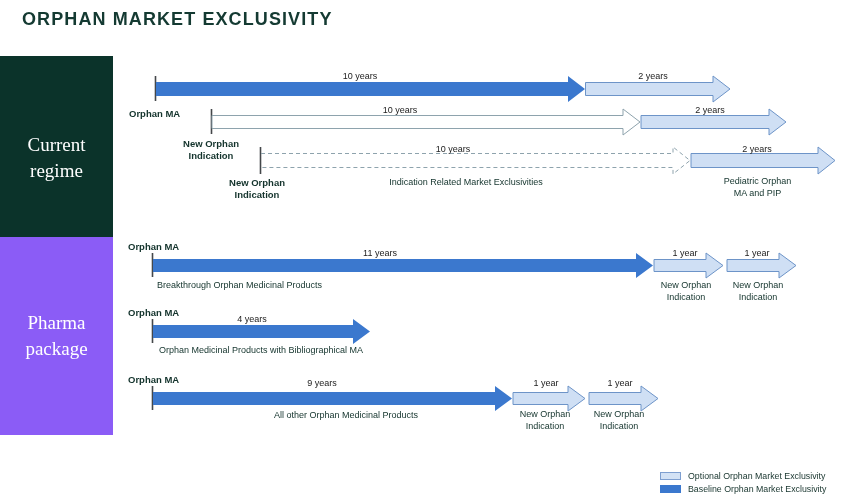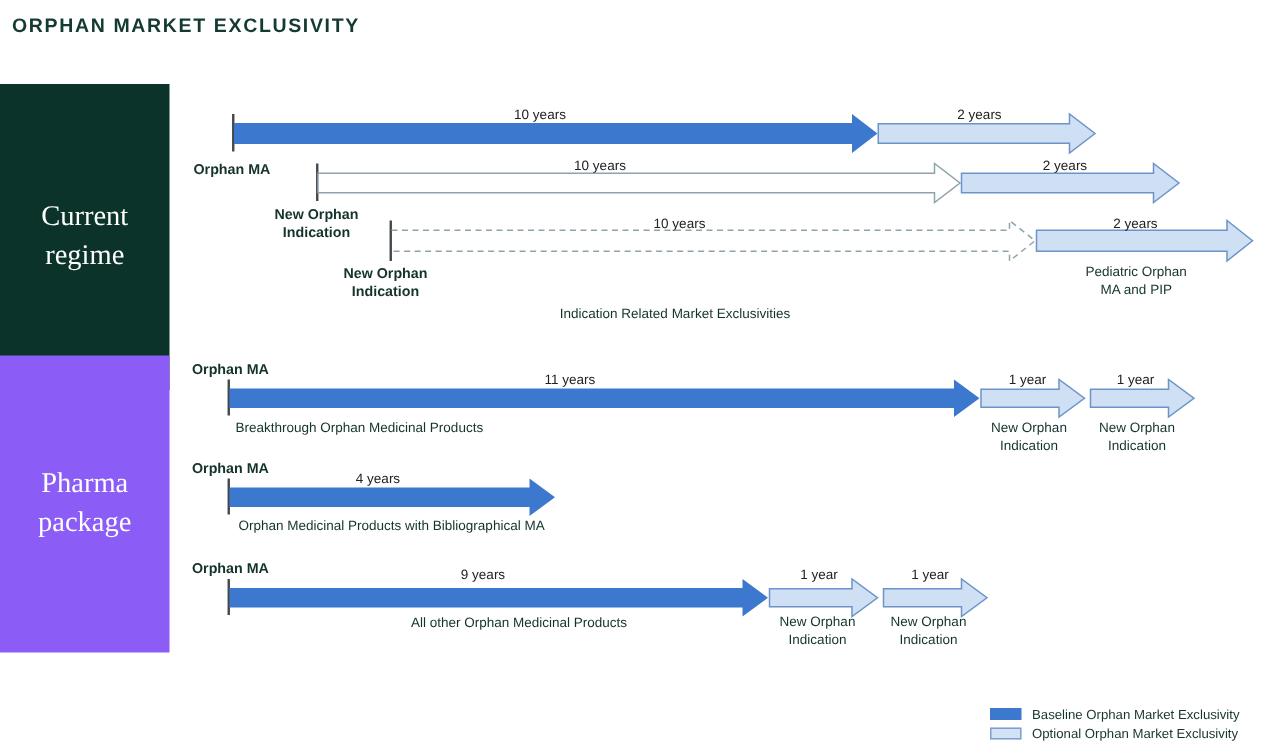--- a/index.html
+++ b/index.html
@@ -2,22 +2,22 @@
 <html><head>
 <meta charset="utf-8">
 <style>
   html,body{margin:0;padding:0;}
   body{
     width:850px;height:501px;background:#ffffff;
     font-family:"Liberation Sans", sans-serif;
     color:#1b3a33;overflow:hidden;position:relative;
   }
   #page-title{
-    position:absolute;left:8px;top:9px;
-    font-size:13px;font-weight:bold;letter-spacing:1.1px;
+    position:absolute;left:22px;top:9px;
+    font-size:18px;font-weight:bold;letter-spacing:1.1px;
     color:#143a32;
   }
   
   .band{position:absolute;left:0;width:113px;display:flex;align-items:center;justify-content:center;}
   .band span{
     font-family:"Liberation Serif", serif;
     color:#ffffff;font-size:19px;line-height:1.35;text-align:center;
   }
   #band-current{top:56px;height:204px;background:#0b332a;}
   #band-pharma{top:237px;height:198px;background:#8b5cf6;}
@@ -105,21 +105,21 @@
   <span>New Orphan</span><br>
   <span>Indication</span>
 </div>
 
 <div class="yr" style="left:398px;top:144px;width:110px;">10 years</div>
 <div class="yr" style="left:707px;top:144px;width:100px;">2 years</div>
 <div class="lbl b c" style="left:207px;top:177px;width:100px;line-height:12px;">
   <span>New Orphan</span><br>
   <span>Indication</span>
 </div>
-<div class="yr" style="left:320px;top:177px;width:260px;color:#13332c;margin-top:27px;">Indication  Related Market Exclusivities</div>
+<div class="yr" style="left:336px;top:177px;width:260px;color:#13332c;">Indication  Related Market Exclusivities</div>
 <div class="yr c" style="left:700px;top:175px;width:115px;line-height:12px;color:#13332c;">
   <span>Pediatric  Orphan</span><br>
   <span>MA and PIP</span>
 </div>
 
 <div class="lbl b" style="left:128px;top:241px;">Orphan MA</div>
 <div class="yr" style="left:325px;top:248px;width:110px;">11 years</div>
 <div class="yr" style="left:650px;top:248px;width:70px;">1 year</div>
 <div class="yr" style="left:722px;top:248px;width:70px;">1 year</div>
 <div class="yr" style="left:157px;top:280px;width:250px;text-align:left;color:#13332c;">Breakthrough Orphan Medicinal Products</div>
@@ -145,20 +145,20 @@
   <span>New Orphan</span><br>
   <span>Indication</span>
 </div>
 <div class="yr c" style="left:581px;top:408px;width:76px;line-height:12px;color:#13332c;">
   <span>New Orphan</span><br>
   <span>Indication</span>
 </div>
 
 <div id="legend">
   <div class="lg-row">
+    <span class="lg-sw opt"></span>
+    <span>Optional Orphan Market Exclusivity</span>
+  </div>
+  <div class="lg-row">
     <span class="lg-sw base"></span>
     <span>Baseline Orphan Market Exclusivity</span>
-  </div>
-  <div class="lg-row">
-    <span class="lg-sw opt"></span>
-    <span>Optional Orphan Market Exclusivity</span>
   </div>
 </div>
 
 </body></html>

